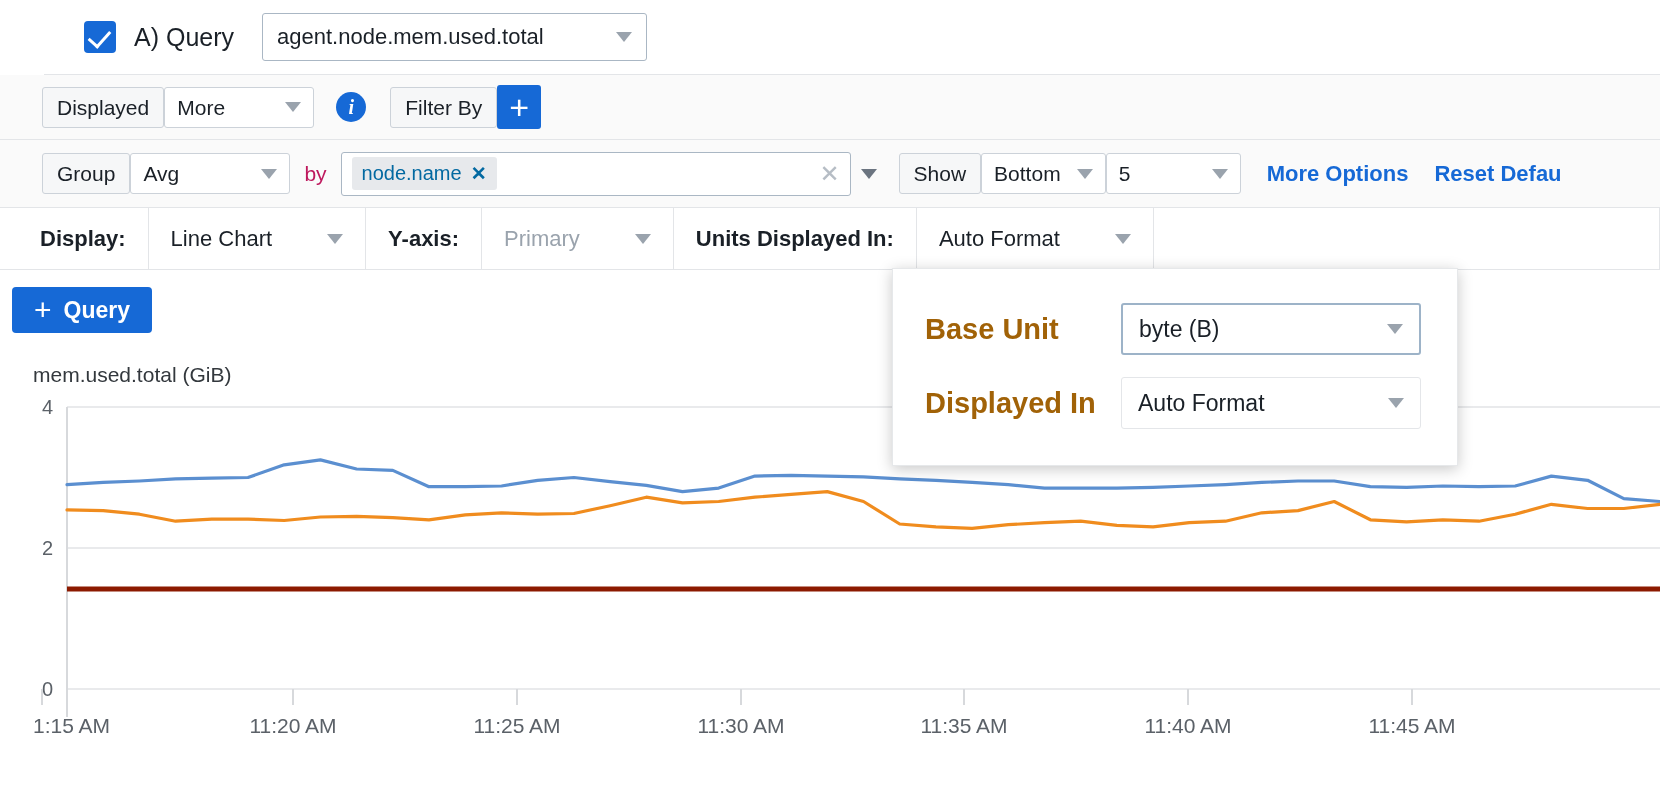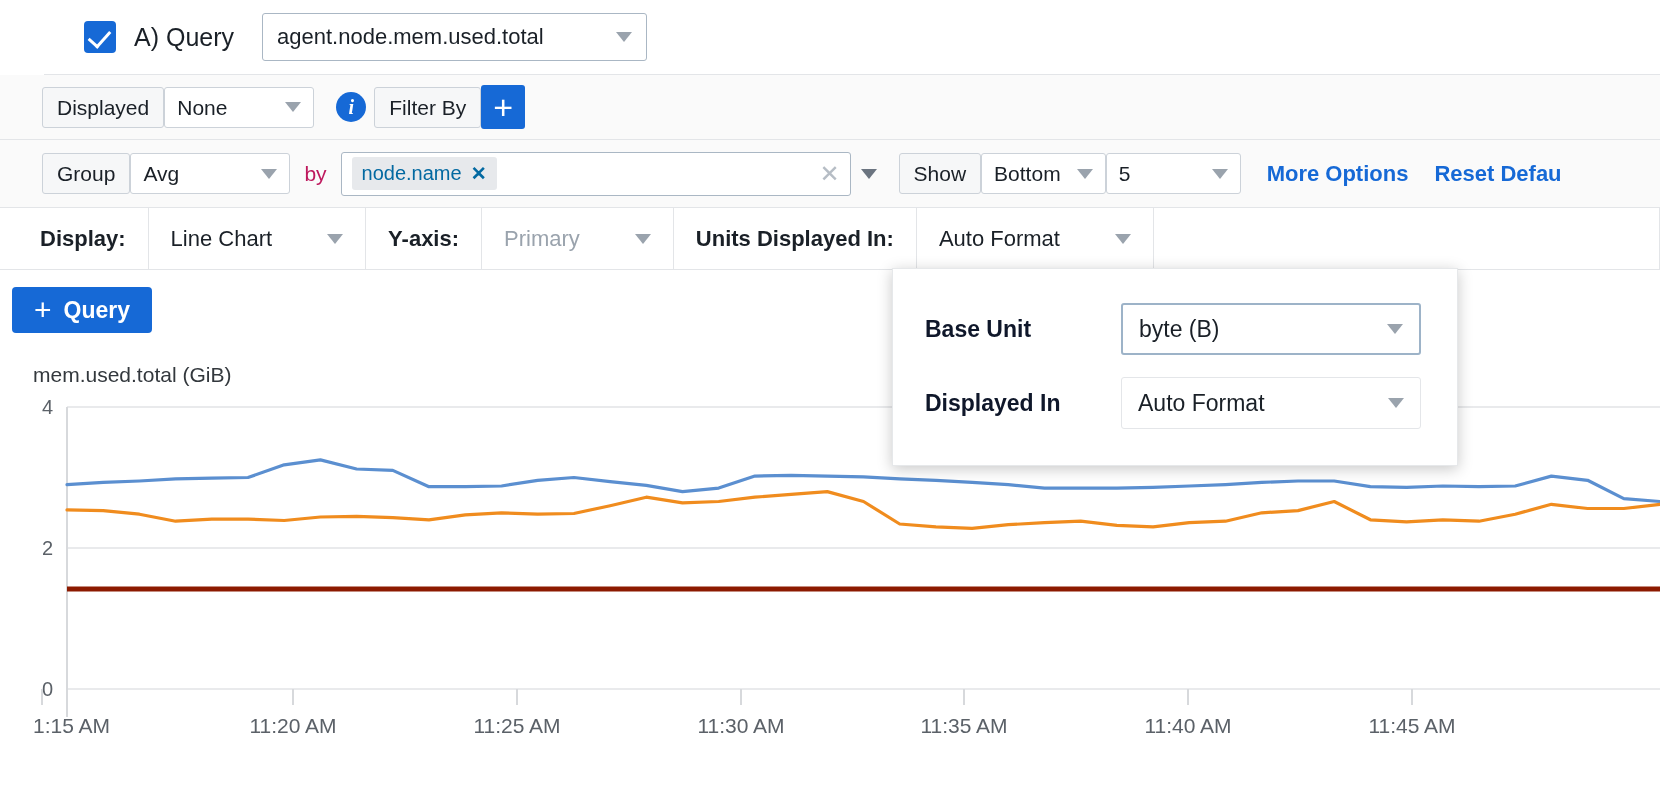--- a/index.html
+++ b/index.html
@@ -78,21 +78,21 @@
   #row-transform { height: 65px; padding-left: 42px; }
   #transform-select { width: 150px; }
   .info-icon {
     width: 30px; height: 30px; border-radius: 50%;
     background: #1669d6; color: #fff; font-size: 20px;
     font-weight: bold; font-style: italic;
     display: flex; align-items: center; justify-content: center;
     margin-left: 22px; font-family: "Liberation Serif", serif;
     cursor: pointer;
   }
-  #filter-by { margin-left: 8px; }
+  #filter-by { margin-left: 24px; }
   .plus-btn {
     background: #1669d6; color: #fff;
     width: 44px; height: 44px; border-radius: 3px;
     display: flex; align-items: center; justify-content: center;
     font-size: 34px; font-weight: 300; cursor: pointer;
     line-height: 1;
   }
 
   
   #row-group { height: 68px; padding-left: 42px; }
@@ -146,21 +146,21 @@
   
   #units-popover {
     position: absolute; left: 892px; top: 268px;
     width: 566px; height: 198px;
     background: #fff; border: 1px solid #e6e8ea;
     box-shadow: 0 3px 14px rgba(0,0,0,.22);
     padding: 34px 36px 0 32px;
   }
   .pop-row { display: flex; align-items: center; margin-bottom: 22px; }
   .pop-label {
-    font-size: 23px; font-weight: bold; color: #0f172a;
+    font-size: 29px; font-weight: bold; color: #a16207;
     width: 196px; white-space: nowrap;
   }
   .pop-select {
     flex: 1; height: 52px; border-radius: 3px;
     display: flex; align-items: center; justify-content: space-between;
     padding: 0 16px; font-size: 23px; color: #1a2027;
     background: #fff; cursor: pointer;
   }
   #pop-base { border: 2px solid #9db3c8; }
   #pop-displayed { border: 1px solid #e4e6e9; }
@@ -182,21 +182,21 @@
     <div id="query-label">A) Query</div>
     <div id="metric-select">
       <span>agent.node.mem.used.total</span>
       <span class="caret"></span>
     </div>
   </div>
 
   <div class="row" id="row-transform">
     <div class="lbl-box">Displayed</div>
     <div class="sel" id="transform-select">
-      <span>None</span>
+      <span>More</span>
       <span class="caret"></span>
     </div>
     <div class="info-icon">i</div>
     <div class="lbl-box" id="filter-by">Filter By</div>
     <div class="plus-btn">+</div>
   </div>
 
   <div class="row" id="row-group">
     <div class="lbl-box">Group</div>
     <div class="sel" id="group-agg">

